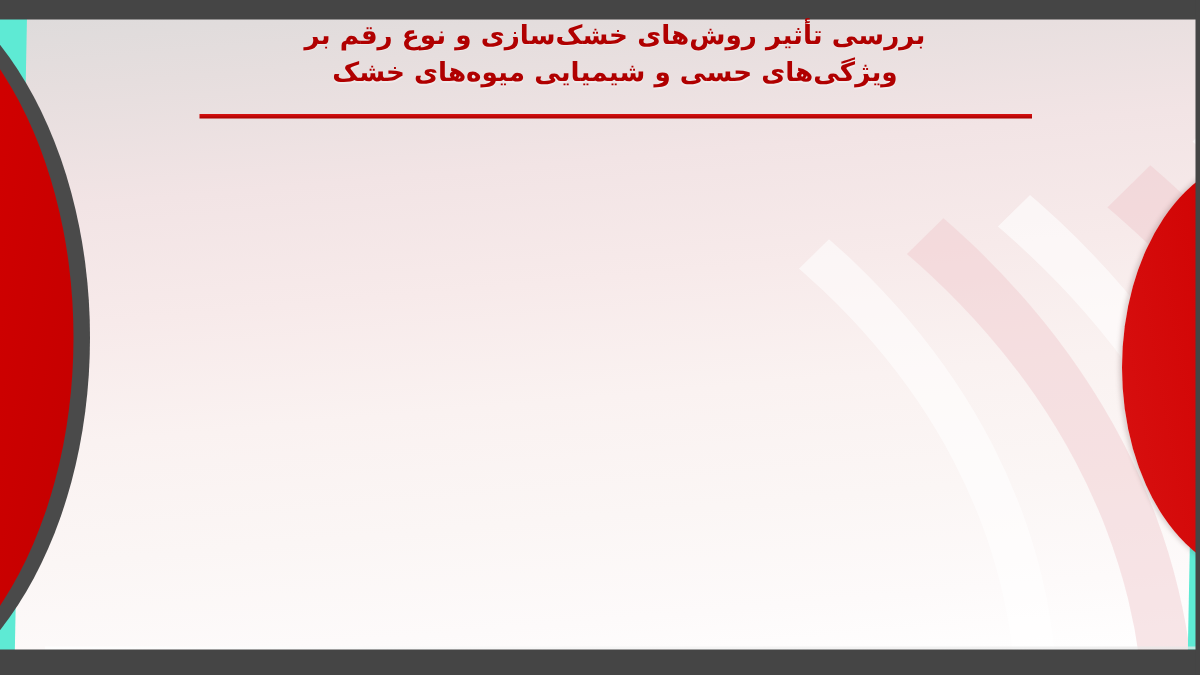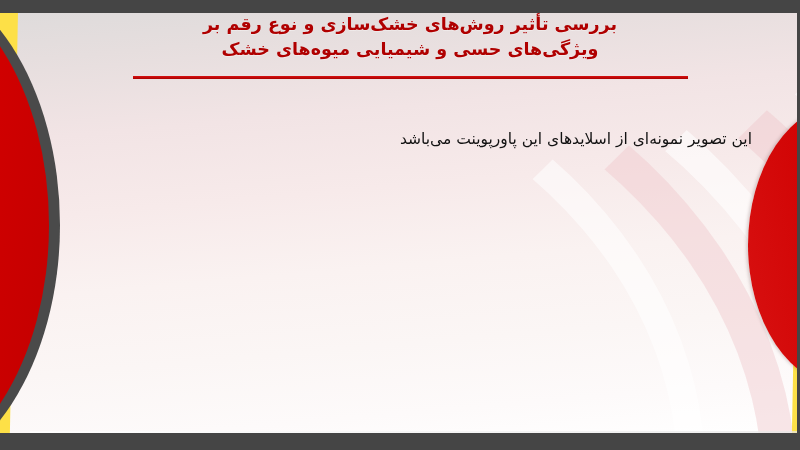--- a/index.html
+++ b/index.html
@@ -6,21 +6,21 @@
   html, body {
     margin: 0;
     padding: 0;
     background: #3f3f3f;
   }
   #slide {
     position: relative;
     width: 800px;
     height: 450px;
     overflow: hidden;
-    background: #fde047;
+    background: #5eead4;
     font-family: "DejaVu Sans", "Liberation Sans", sans-serif;
   }
 
   
   .canvas {
     position: absolute;
     left: 0;
     top: 0;
     width: 800px;
     height: 450px;
@@ -211,17 +211,16 @@
     <div class="frame-top"></div>
     <div class="frame-hairline-bottom"></div>
     <div class="frame-bottom"></div>
     <div class="frame-right"></div>
 
     <div class="title">بررسی تأثیر روش‌های خشک‌سازی و نوع رقم بر
 ویژگی‌های حسی و شیمیایی میوه‌های خشک</div>
     <div class="title-rule"></div>
 
     <div class="body-block">
-      <div class="body-line">این تصویر نمونه‌ای از اسلایدهای این پاورپوینت می‌باشد</div>
     </div>
 
   </div>
 </div>
 
 </body></html>

